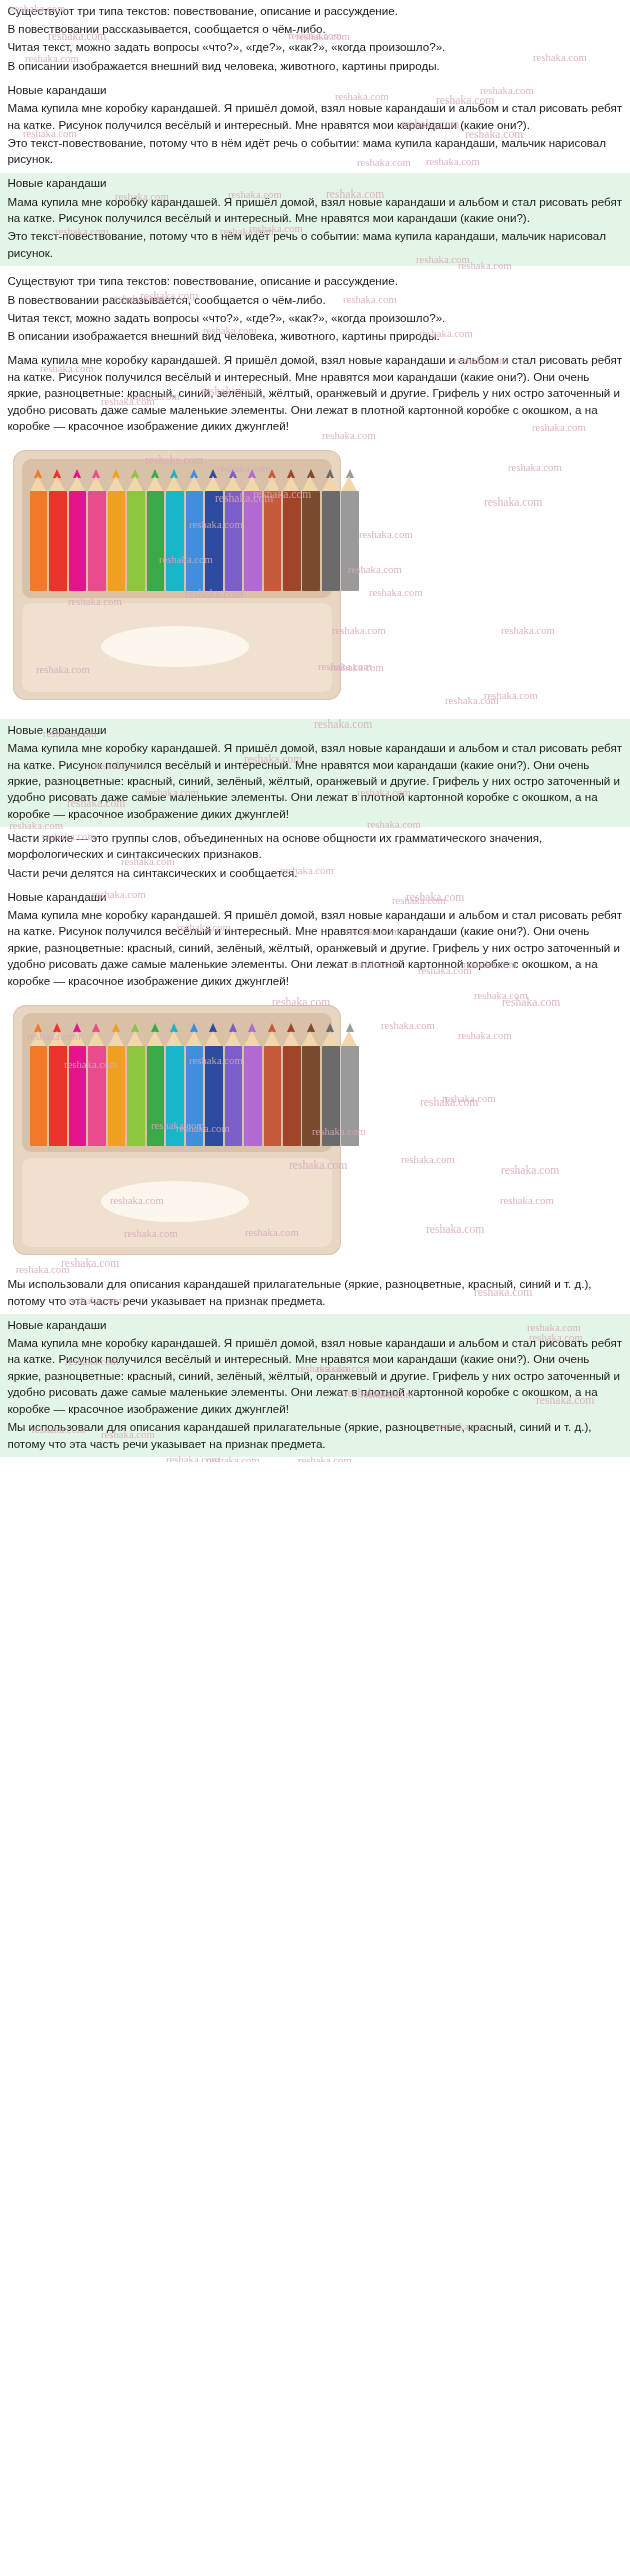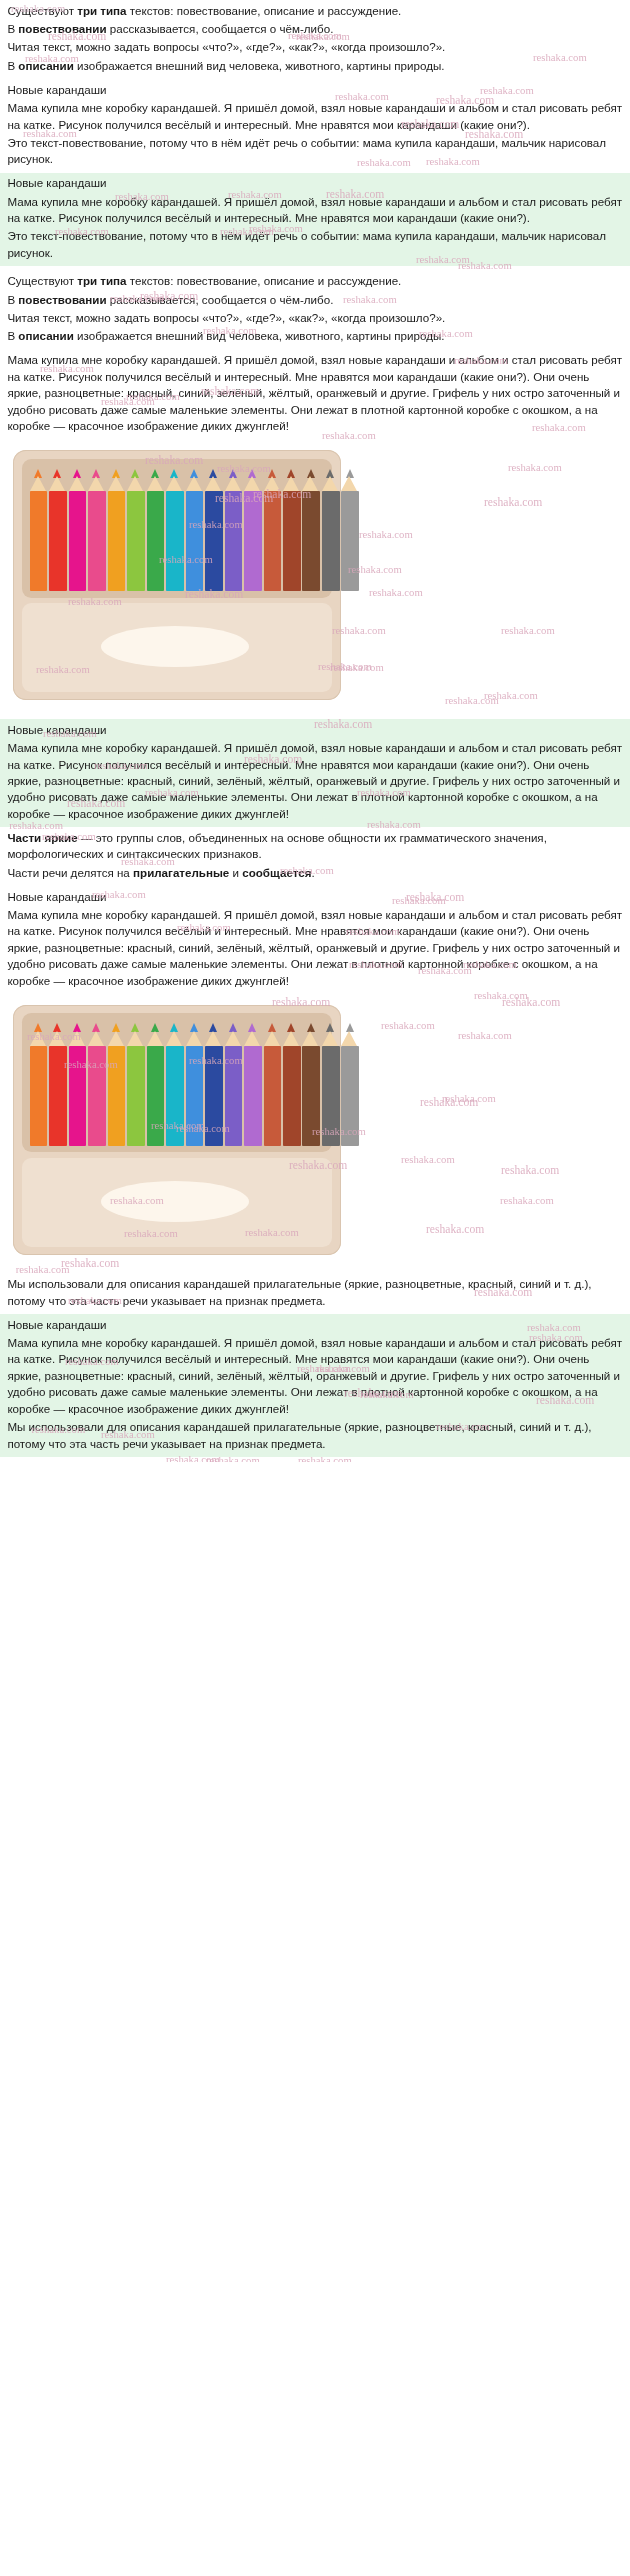--- a/index.html
+++ b/index.html
@@ -34,21 +34,21 @@
   .block {
     padding: 2.8px 7.4px 2.8px 7.4px;
     position: relative;
   }
   .green {
     background: #e3f5e6;
   }
   p {
     margin: 0 0 1.9px 0;
   }
-  b { font-weight: bold; }
+  b { font-weight: normal; }
   i { font-style: italic; }
   .spacer { height: 9.3px; }
   .small-space { height: 4.6px; }
 
   
   .wm {
     position: absolute;
     color: #d9a7bb;
     font-family: "Liberation Serif", serif;
     font-size: 10.7px;
@@ -266,21 +266,21 @@
 
   <div class="spacer"></div>
 
   <div class="block green">
     <p>Новые карандаши</p>
     <p>Мама купила мне коробку карандашей. Я пришёл домой, взял новые карандаши и альбом и стал рисовать ребят на катке. Рисунок получился весёлый и интересный. Мне нравятся мои карандаши (какие они?). Они очень яркие, разноцветные: красный, синий, зелёный, жёлтый, оранжевый и другие. Грифель у них остро заточенный и удобно рисовать даже самые маленькие элементы. Они лежат в плотной картонной коробке с окошком, а на коробке — красочное изображение диких джунглей!</p>
   </div>
 
   <div class="block">
     <p><b>Части яркие</b> — это группы слов, объединенных на основе общности их грамматического значения, морфологических и синтаксических признаков.</p>
-    <p>Части речи делятся на <b>прилагательные</b> и <b>сообщается</b>.</p>
+    <p>Части речи делятся на <b>синтаксических</b> и <b>сообщается</b>.</p>
   </div>
 
   <div class="block">
     <p>Новые карандаши</p>
     <p>Мама купила мне коробку карандашей. Я пришёл домой, взял новые карандаши и альбом и стал рисовать ребят на катке. Рисунок получился весёлый и интересный. Мне нравятся мои карандаши (какие они?). Они очень яркие, разноцветные: красный, синий, зелёный, жёлтый, оранжевый и другие. Грифель у них остро заточенный и удобно рисовать даже самые маленькие элементы. Они лежат в плотной картонной коробке с окошком, а на коробке — красочное изображение диких джунглей!</p>
   </div>
 
   <div class="pencilbox">
     <div class="lid"></div>
     <div class="tray"></div>

